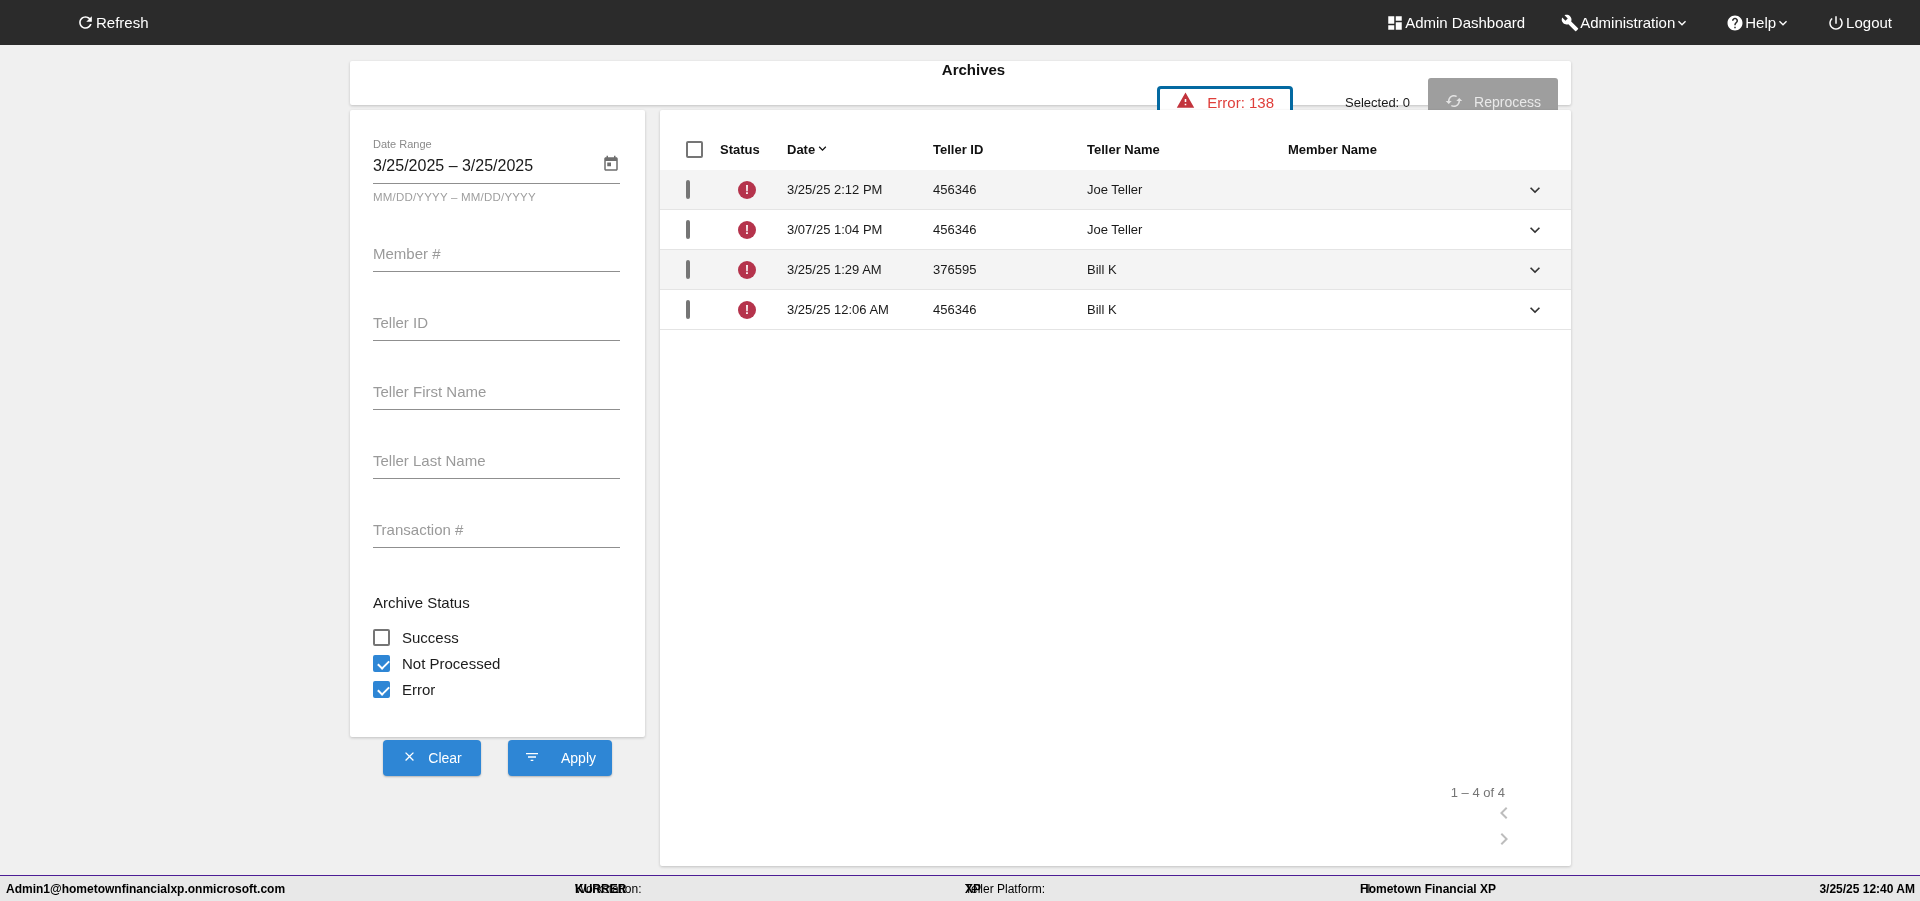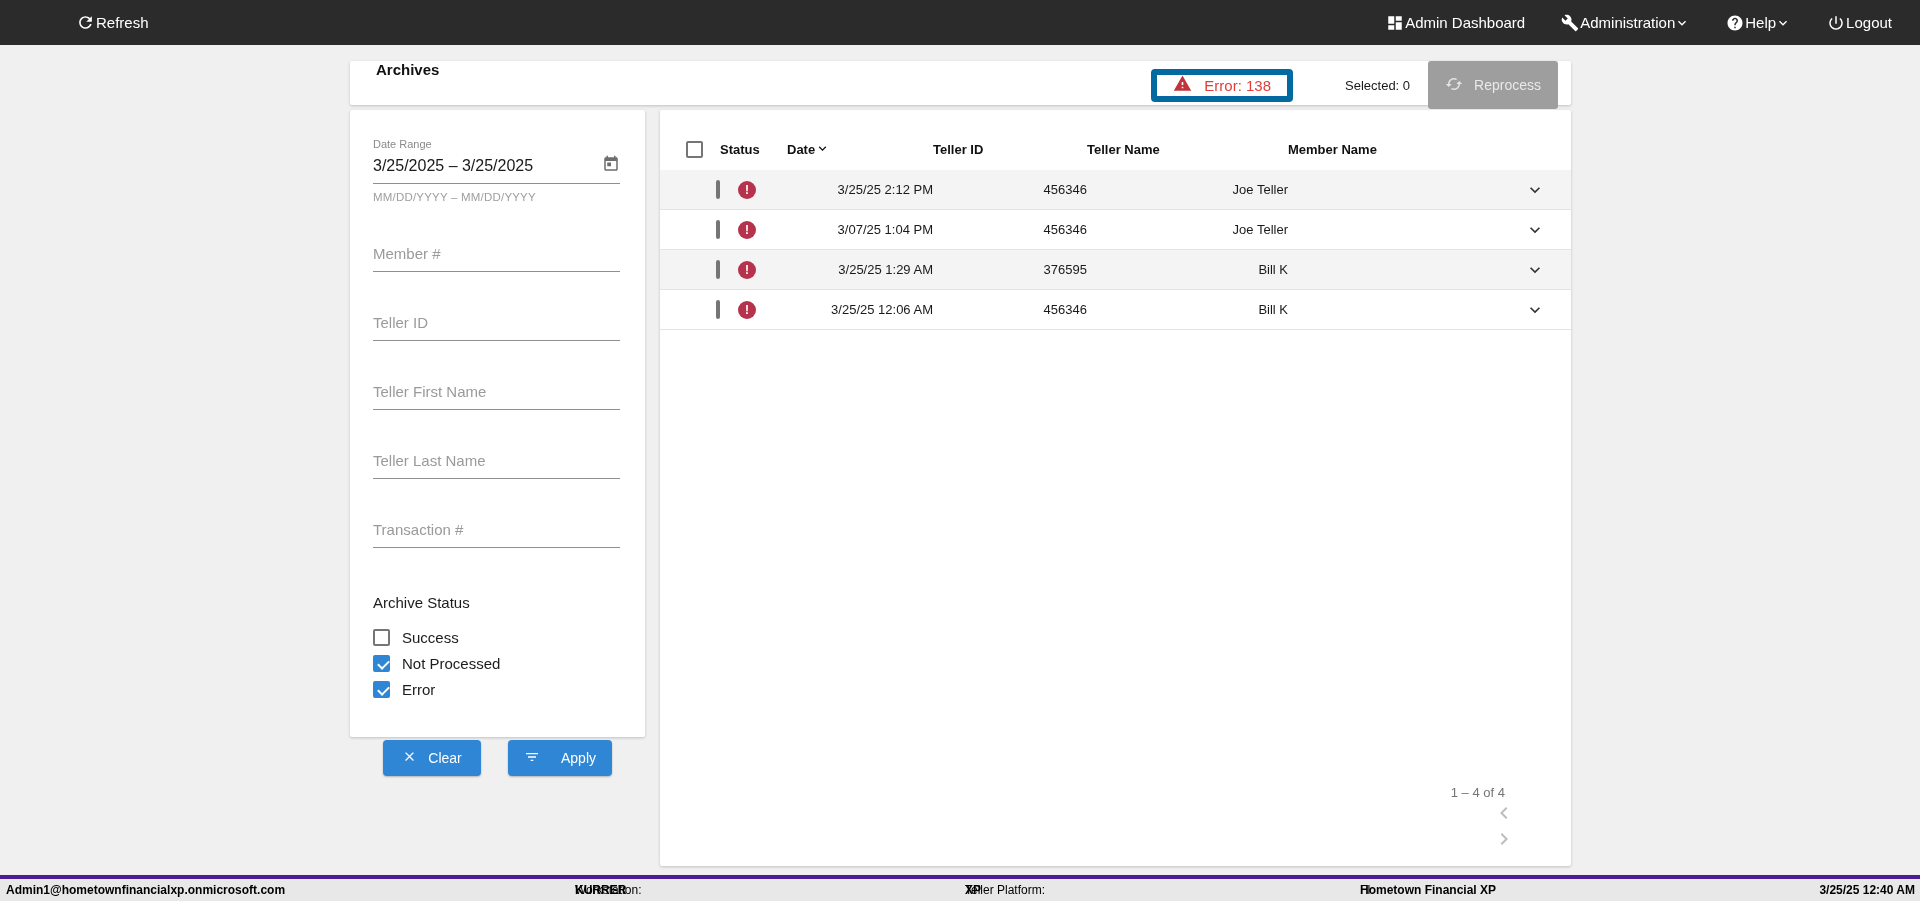--- a/index.html
+++ b/index.html
@@ -12,24 +12,24 @@
   .topbar .left { display:flex; align-items:center; padding-left:40px; }
   .topbar .right { margin-left:auto; display:flex; align-items:center; padding-right:28px; }
   .tb-item { display:flex; align-items:center; gap:1px; margin-left:36px; cursor:pointer; white-space:nowrap; }
   .tb-item svg { display:block; }
   .tb-chevron { margin-left:-2px; }
 
   
   .card { position:absolute; background:#fff; box-shadow:0 1px 3px rgba(0,0,0,0.2); border-radius:2px; }
 
   
-  .toolbar { left:350px; top:61px; width:1221px; height:44px; display:flex; align-items:flex-start; }
+  .toolbar { left:350px; top:61px; width:1221px; height:44px; display:flex; align-items:center;flex-direction:column; }
   .toolbar-title { font-size:15px; font-weight:bold; color:#111; padding-left:26px; }
   .toolbar-right { margin-left:auto; display:flex; align-items:center; }
-  .error-box { display:flex; align-items:center; gap:12px; border:6px solid #0369a1; border-radius:4px;
+  .error-box { display:flex; align-items:center; gap:12px; border:3px solid #0369a1; border-radius:4px;
                color:#df3e3a; font-size:15px; height:33px; padding:0 16px; background:#fff; }
   .selected-label { font-size:13px; color:#1a1a1a; margin:0 18px 0 52px; }
   .reprocess-btn { display:flex; align-items:center; gap:11px; background:#9e9e9e; color:#e9e9e9;
                    border:none; border-radius:3px; height:48px; padding:8px 17px; font-size:14px;
                    font-family:inherit; margin-right:13px; cursor:default; }
 
   
   .filter-panel { left:350px; top:110px; width:295px; height:627px; padding:28px 25px 0 23px; }
   .fp-label { font-size:11px; color:#8a8a8a; }
   .date-row { display:flex; align-items:center; margin-top:5px; }
@@ -53,40 +53,40 @@
   .chk-label { font-size:15px; color:#1c1c1c; }
   .fp-buttons { display:flex; margin-top:42px; }
   .btn-blue { display:flex; align-items:center; justify-content:center; gap:11px; background:#2e86d5;
               color:#fff; border:none; border-radius:4px; height:36px; font-size:14px;
               font-family:inherit; cursor:pointer; box-shadow:0 1px 2px rgba(0,0,0,0.25); }
   .btn-clear { width:98px; margin-left:10px; }
   .btn-apply { width:104px; margin-left:27px;gap:21px; }
 
   
   .table-panel { left:660px; top:110px; width:911px; height:756px; padding-top:18px; }
-  .tgrid { display:grid; grid-template-columns:60px 67px 146px 154px 201px 1fr 72px; align-items:center;text-align:right; }
+  .tgrid { display:grid; grid-template-columns:60px 67px 146px 154px 201px 1fr 72px; align-items:center; }
   .thead { height:42px; font-size:13px; font-weight:bold; color:#111; }
   .th { display:flex; align-items:center; }
   .cell-check { padding-left:26px; }
   .trow { height:40px; font-size:13px; color:#1a1a1a; border-bottom:1px solid #e4e4e4; }
   .trow.striped { background:#f4f4f4; }
   .status-cell { padding-left:18px; }
   .status-dot { width:18px; height:18px; border-radius:50%; background:#b5334c; color:#fff;
                 display:flex; align-items:center; justify-content:center; font-size:12px; font-weight:bold; }
   .chev-cell { display:flex; justify-content:center; cursor:pointer; }
   .sort-icon { margin-left:0px; margin-top:1px; }
 
   .pagination { position:absolute; right:28px; bottom:14px; display:flex; align-items:center;flex-direction:column; }
   .pag-text { font-size:13px; color:#757575; margin-right:38px; }
   .pag-btn { width:26px; height:26px; display:flex; align-items:center; justify-content:center;
              cursor:default; margin-left:15px; }
 
   
   .footer { position:absolute; left:0; bottom:0; width:1920px; height:26px; background:#e8e8e8;
-            border-top:4px solid #4c1d95; font-size:12px; color:#000; }
+            border-top:1px solid #4c1d95; font-size:12px; color:#000; }
   .footer span { position:absolute; top:50%; transform:translateY(-50%); white-space:nowrap; }
   .f-user { left:6px; font-weight:bold; }
   .f-ws { left:575px; }
   .f-plat { left:965px; }
   .f-fi { left:1360px; }
   .f-dt { right:5px; font-weight:bold; }
   .bold { font-weight:bold; }
 </style>
 </head>
 <body>

